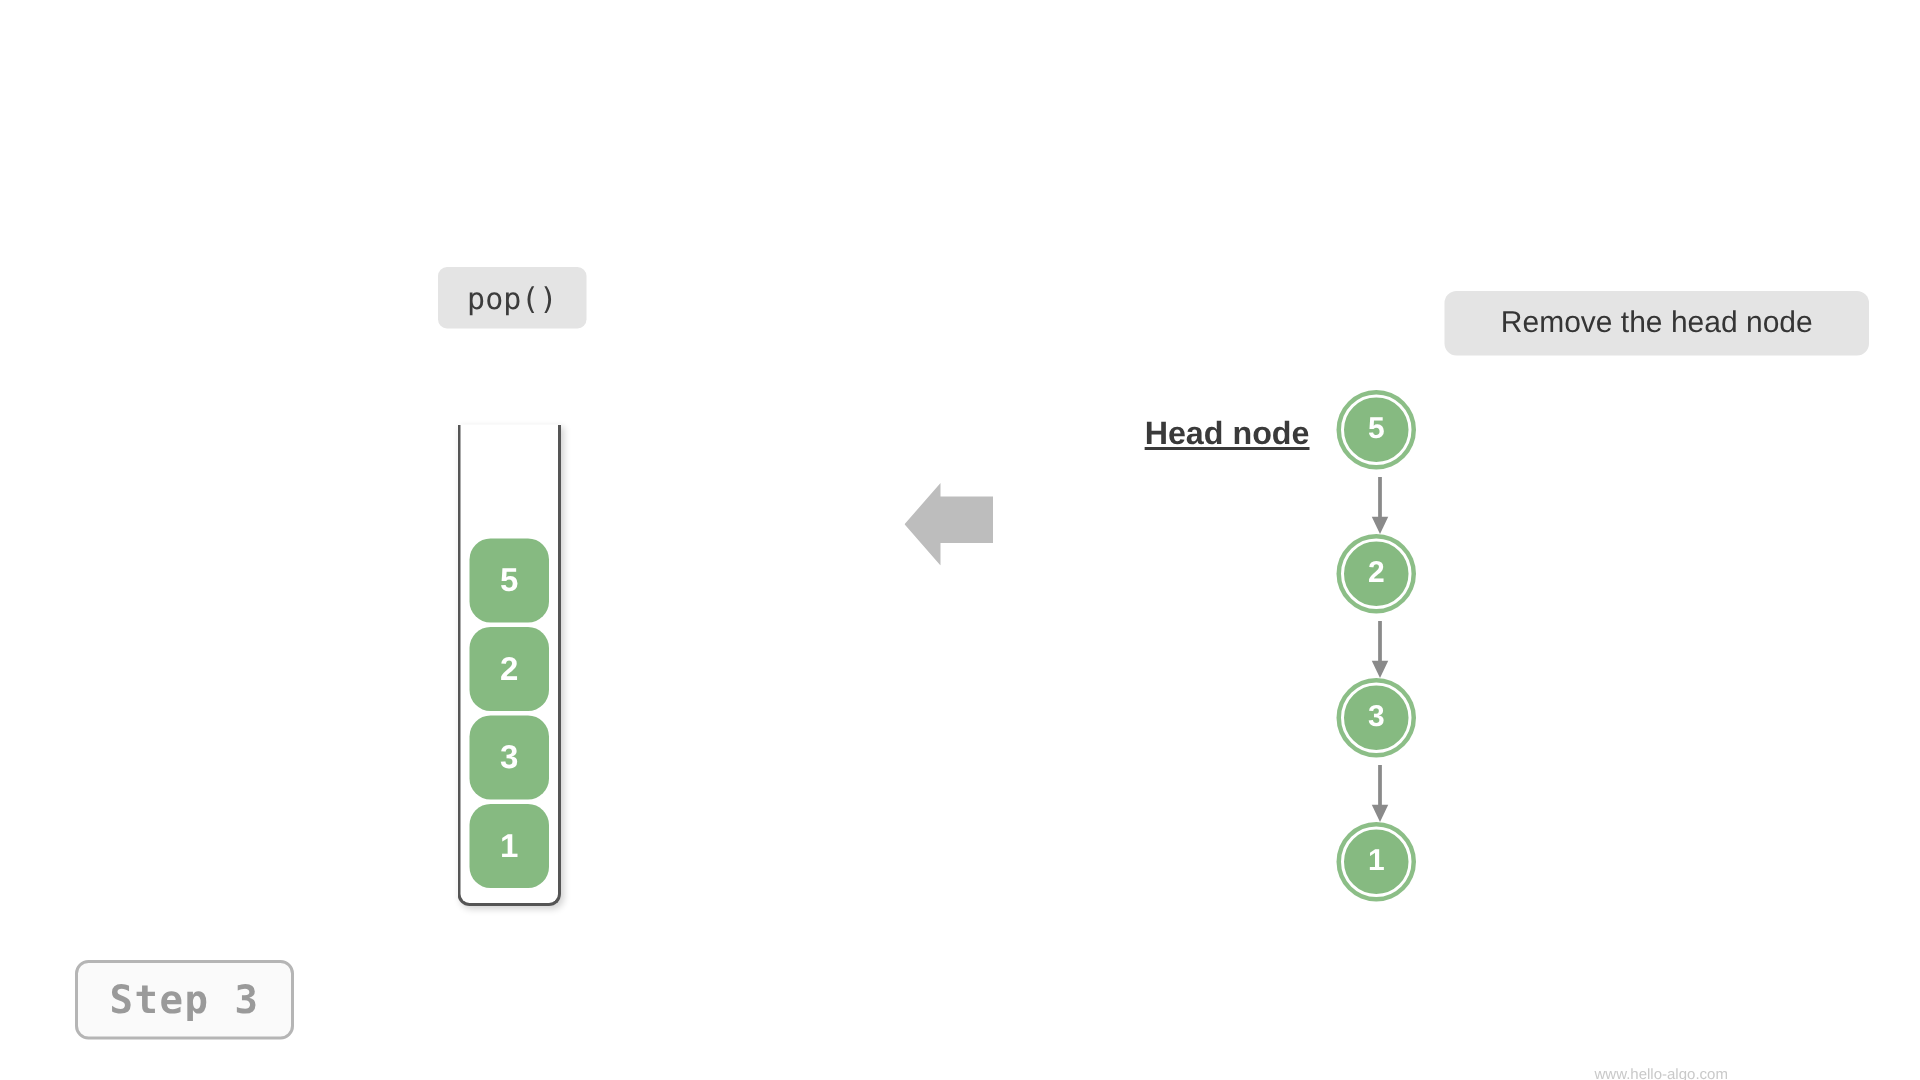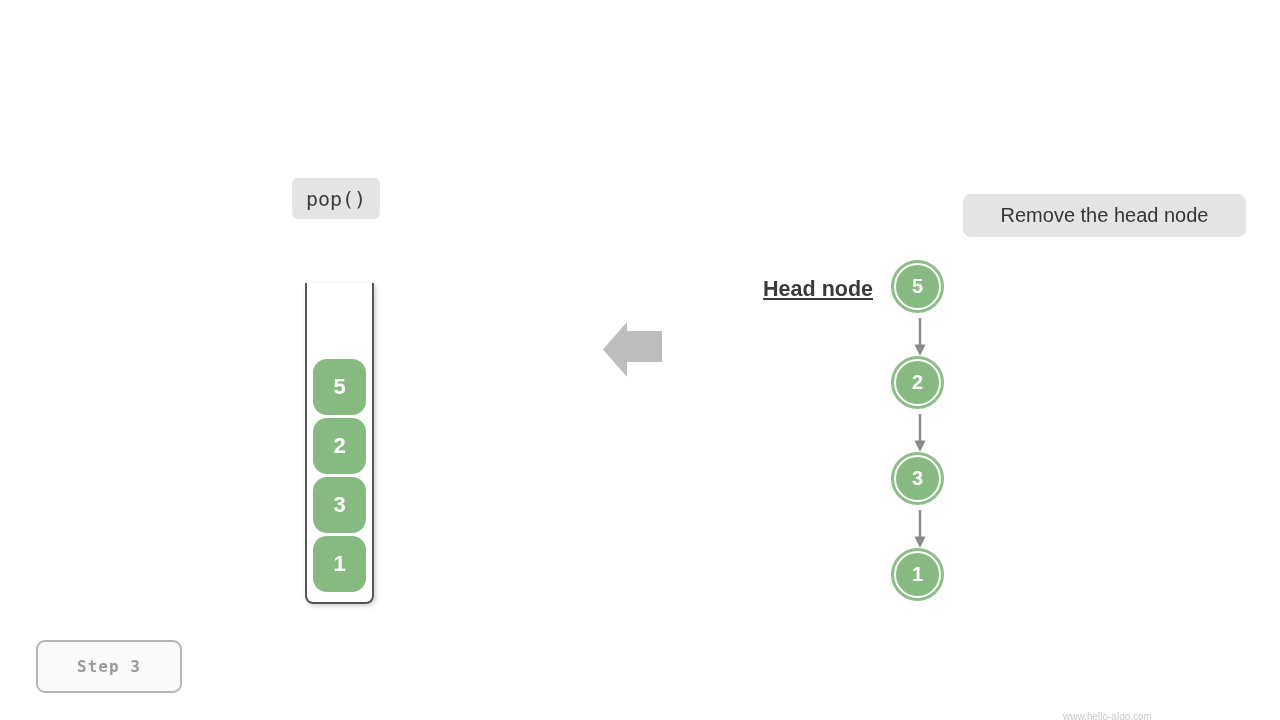--- a/index.html
+++ b/index.html
@@ -15,21 +15,21 @@
   
   .label-box {
     position: absolute;
     background: #e4e4e4;
     display: flex;
     align-items: center;
     justify-content: center;
     color: #383838;
   }
   .op-box {
-    left: 292px; top: 178px; width: 88px; height: 41px;
+    left: 292px; top: 178px; width: 99px; height: 41px;
     border-radius: 6px;
     font-family: "DejaVu Sans Mono", monospace;
     font-size: 20px; color: #3c3c3c;
   }
   .annotation-box {
     left: 963px; top: 194px; width: 283px; height: 43px;
     border-radius: 8px;
     font-size: 20px; color: #353535;
   }
   
@@ -100,30 +100,30 @@
   .ll-node-1 { top: 359px; }
   .ll-node-2 { top: 455px; }
   .ll-node-3 { top: 551px; }
   .connector { position: absolute; left: 912px; }
   .connector-0 { top: 318px; }
   .connector-1 { top: 414px; }
   .connector-2 { top: 510px; }
   
   .step-box {
     position: absolute;
-    left: 36px; top: 640px; width: 146px; height: 53px;
+    left: 50px; top: 640px; width: 146px; height: 53px;
     background: #fafafa;
     border: 2px solid #b5b5b5;
     border-radius: 9px;
     display: flex;
     align-items: center;
     justify-content: center;
     font-family: "DejaVu Sans Mono", monospace;
     font-weight: bold;
-    font-size: 16px;
+    font-size: 26px;
     letter-spacing: 1px;
     color: #9a9a9a;
   }
   
   .watermark {
     position: absolute;
     left: 1063px; top: 679px;
     font-family: Liberation Sans, sans-serif;
     font-size: 10px;
     color: #c9c9c9;

